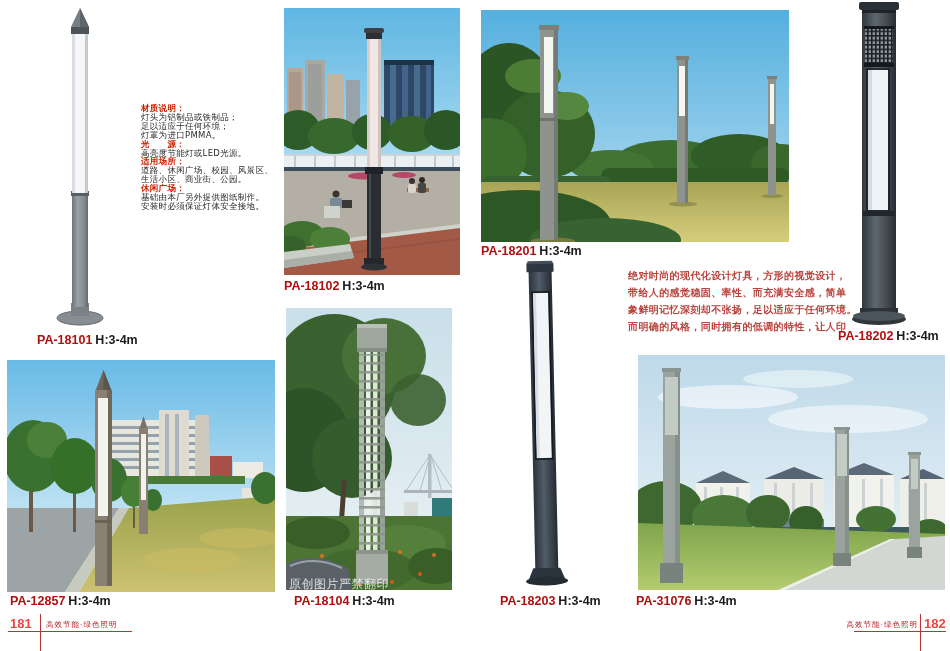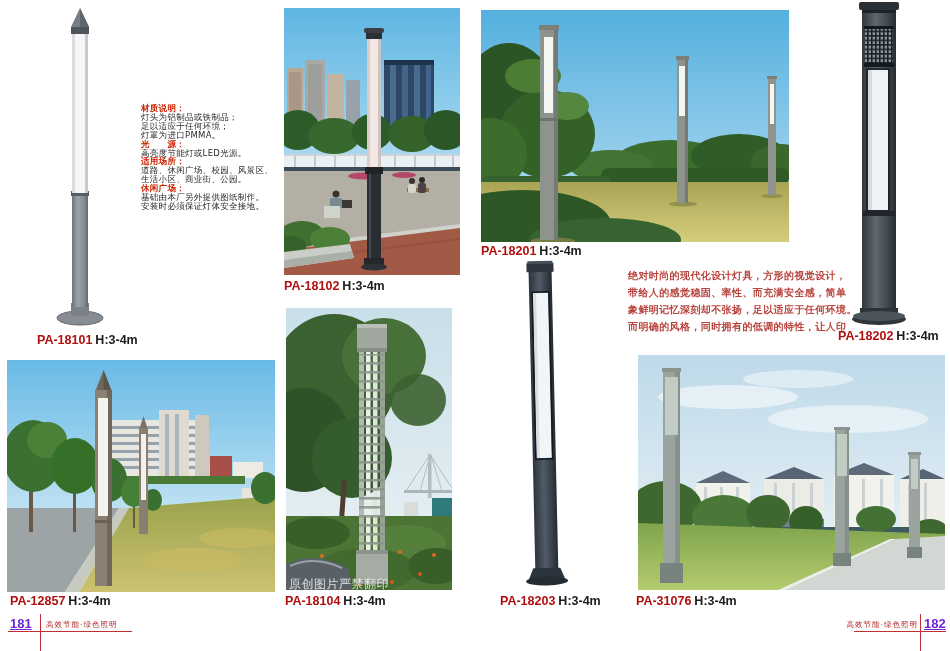--- a/index.html
+++ b/index.html
@@ -9,21 +9,21 @@
   .photo svg,.product-cut svg{display:block;}
   .plabel{position:absolute;white-space:nowrap;font-family:"Liberation Sans","DejaVu Sans",sans-serif;
           font-size:12.5px;font-weight:bold;}
   .plabel .code{color:#b01010;margin-top:44px;}
   .plabel .ht{color:#1c1c1c;font-weight:bold;margin-left:3px;}
   .spec{position:absolute;font-size:8.5px;line-height:8.9px;color:#2a2a2a;letter-spacing:.3px;}
   .spec .spec-h{color:#cc2200;font-weight:bold;}
   .desc{position:absolute;width:210px;font-size:10px;line-height:17px;color:#b9443e;
         font-weight:bold;letter-spacing:.4px;white-space:nowrap;}
   .pgnum{position:absolute;font-family:"Liberation Sans","DejaVu Sans",sans-serif;
-         font-size:13px;font-weight:bold;color:#6d28d9;text-decoration:underline;}
+         font-size:13px;font-weight:bold;color:#ef4444;}
   .slogan{position:absolute;font-size:7.5px;font-weight:normal;color:#b02020;letter-spacing:1px;white-space:nowrap;}
   .vline{position:absolute;width:1px;background:#c03030;}
   .hline{position:absolute;height:1px;background:#c03030;}
   .watermark{position:absolute;left:289px;top:576px;font-size:12px;color:rgba(255,255,255,0.8);
              letter-spacing:.5px;}
 </style>
 </head>
 <body>
 
 <div class="page">
@@ -423,21 +423,21 @@
   </div>
   <div class="plabel" style="left:481px;top:244px">
     <span class="code">PA-18201</span><span class="ht">H:3-4m</span>
   </div>
   <div class="plabel" style="left:838px;top:329px">
     <span class="code">PA-18202</span><span class="ht">H:3-4m</span>
   </div>
   <div class="plabel" style="left:10px;top:594px">
     <span class="code">PA-12857</span><span class="ht">H:3-4m</span>
   </div>
-  <div class="plabel" style="left:285px;top:594px">
+  <div class="plabel" style="left:294px;top:594px">
     <span class="code">PA-18104</span><span class="ht">H:3-4m</span>
   </div>
   <div class="plabel" style="left:500px;top:594px">
     <span class="code">PA-18203</span><span class="ht">H:3-4m</span>
   </div>
   <div class="plabel" style="left:636px;top:594px">
     <span class="code">PA-31076</span><span class="ht">H:3-4m</span>
   </div>
 
   <span class="pgnum" style="left:10px;top:616px">181</span>

